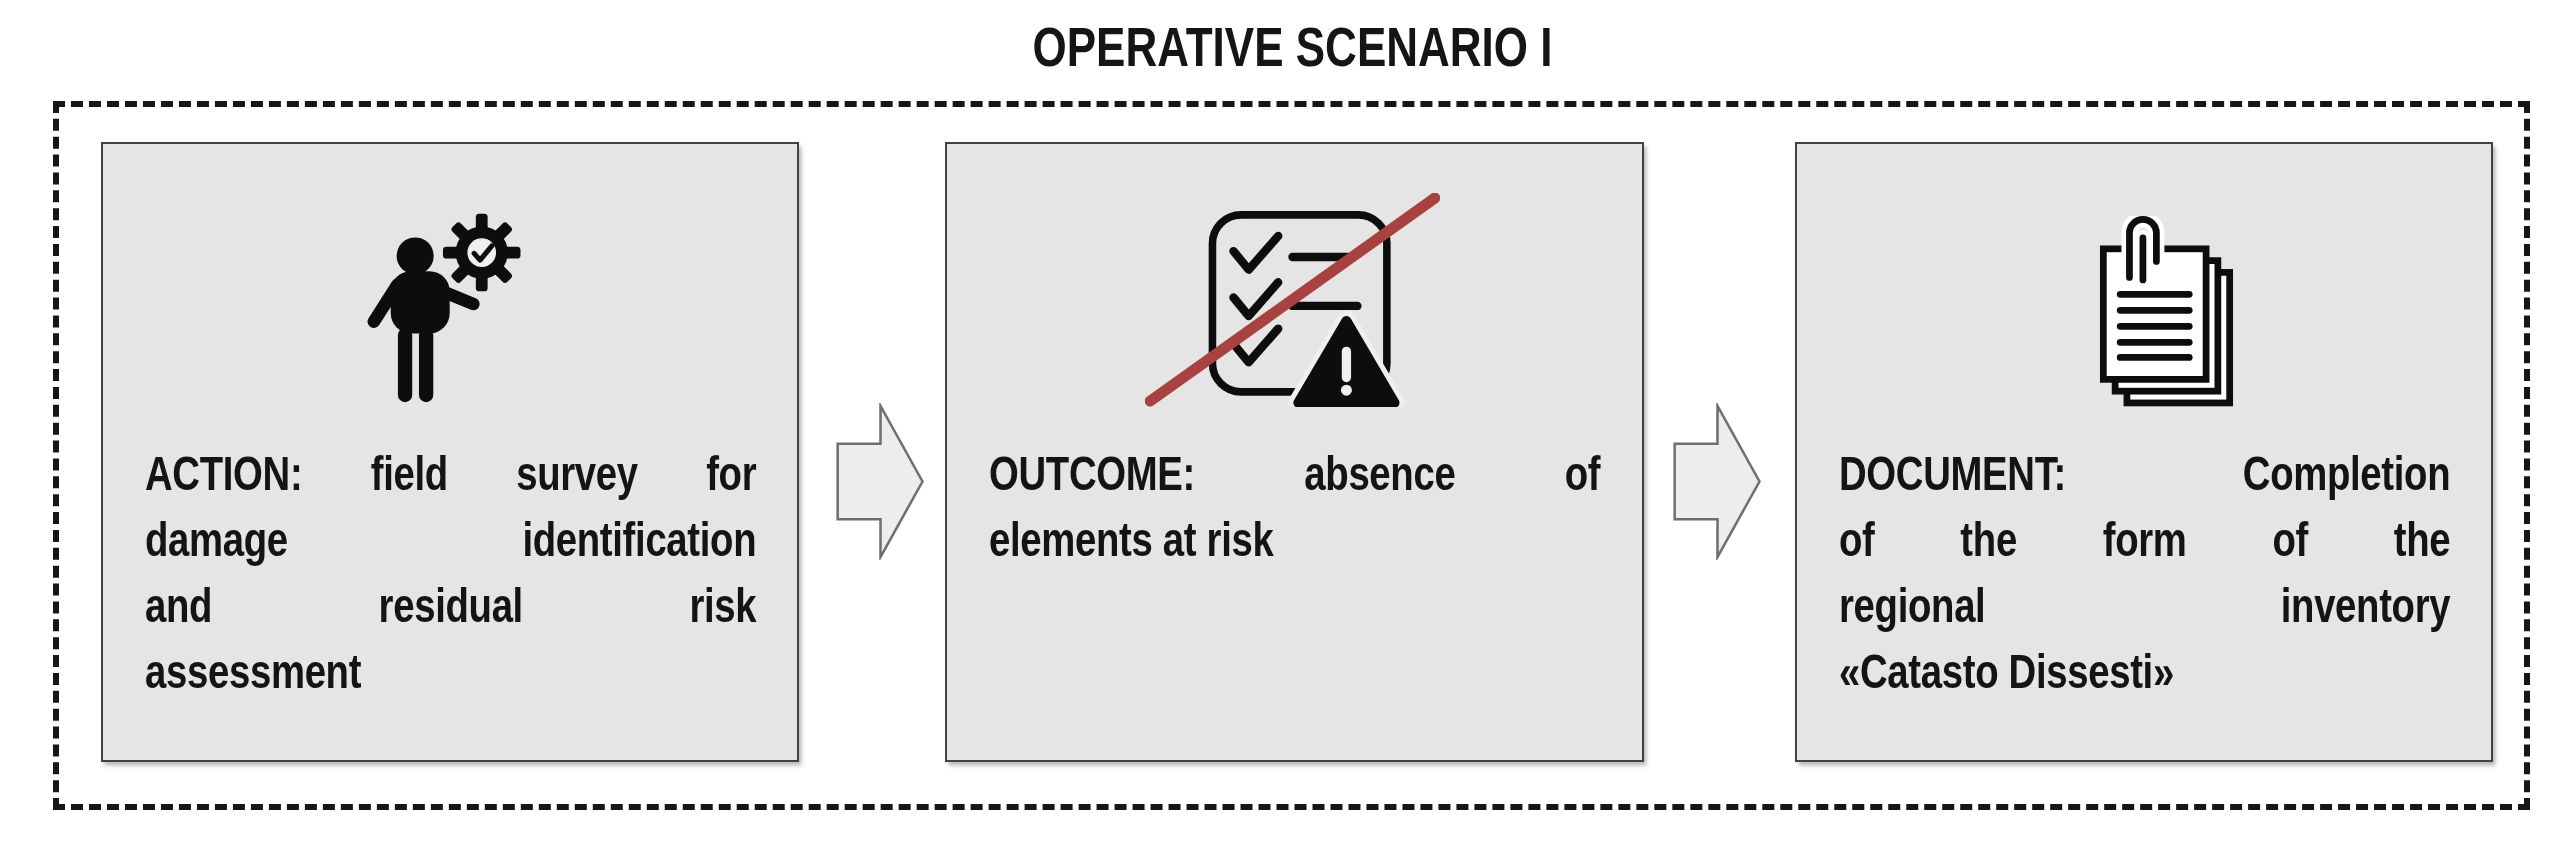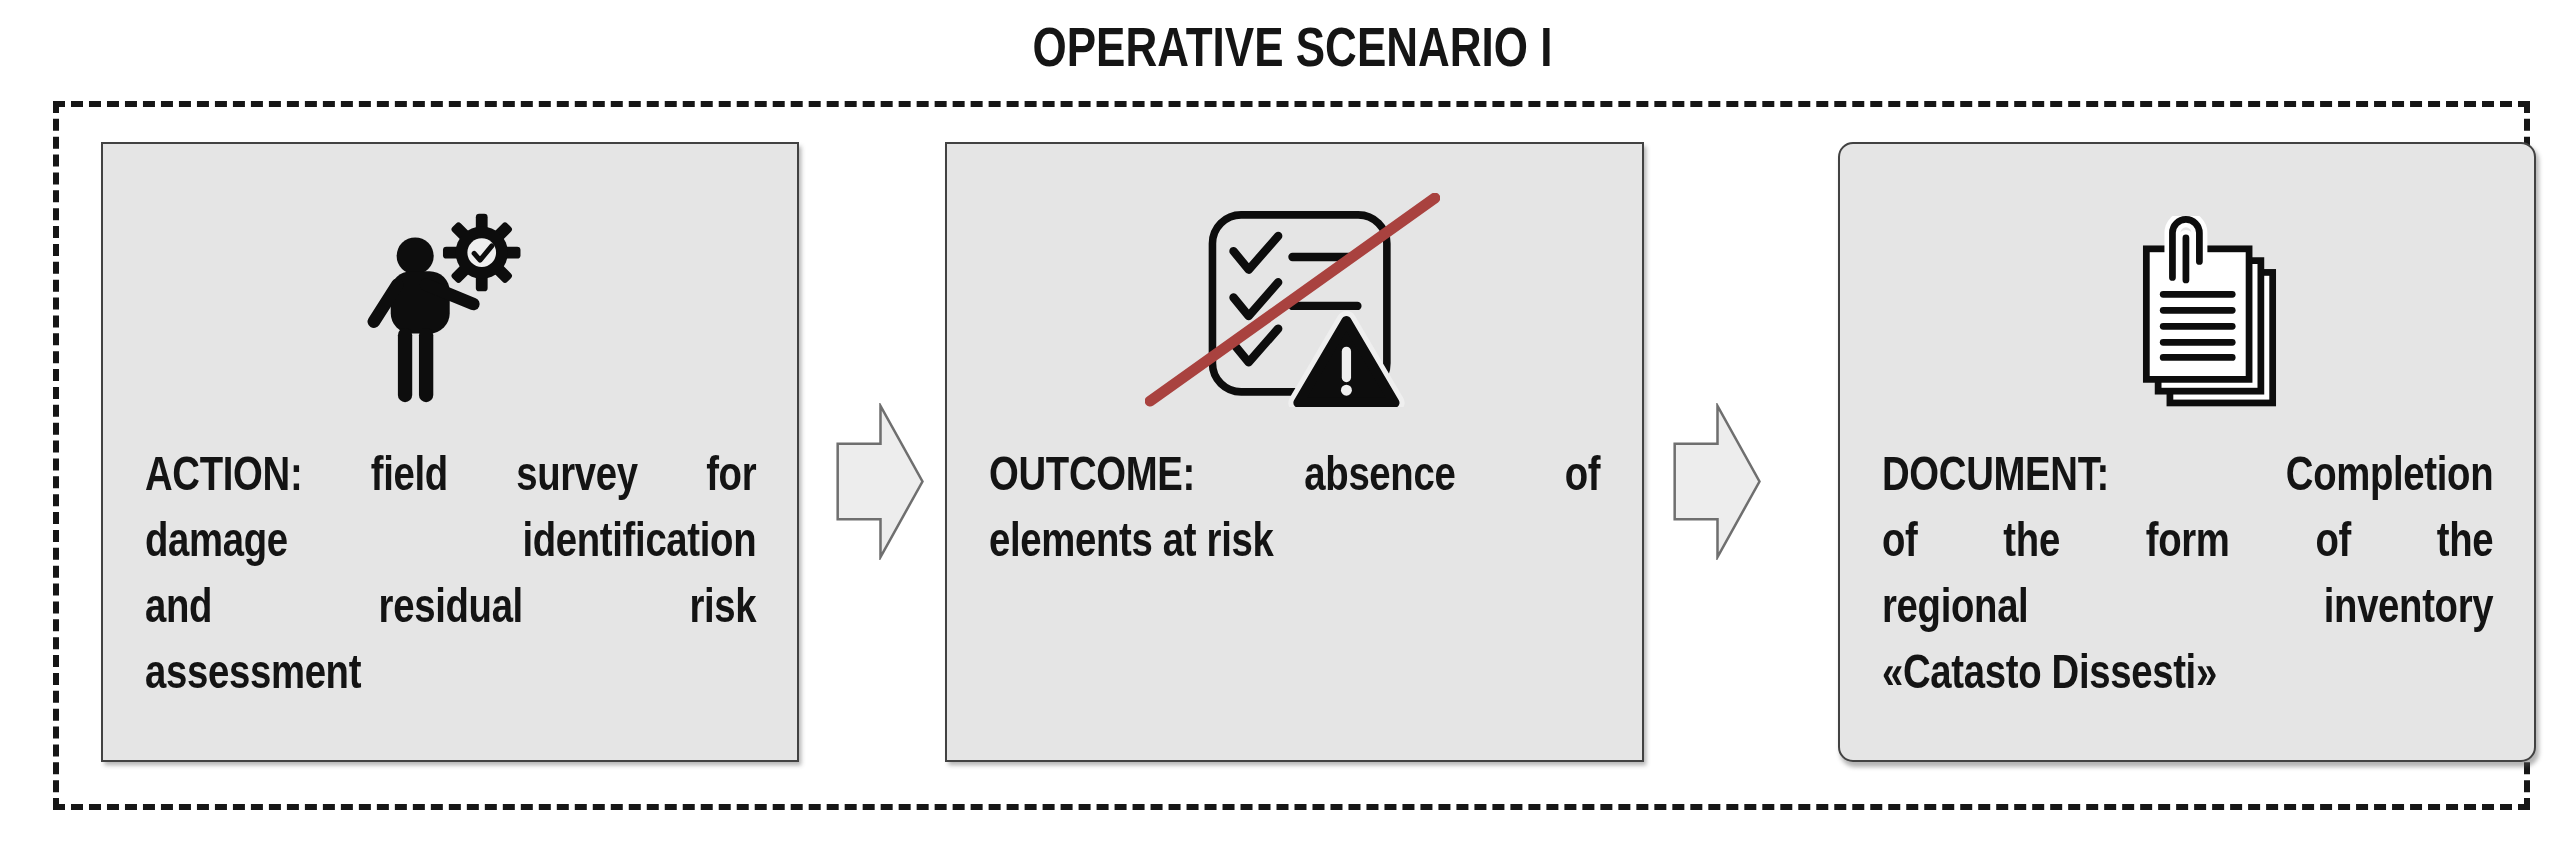--- a/index.html
+++ b/index.html
@@ -30,21 +30,21 @@
   }
   .box{
     position:absolute;
     top:142px;width:694px;height:616px;
     background:#e5e5e5;
     border:2.5px solid #424242;
     box-shadow:2.5px 4.2px 4.2px rgba(90,90,90,0.45);
   }
   .box-1{left:101px;}
   .box-2{left:945px;width:695px;}
-  .box-3{left:1838px;border-radius:15px;}
+  .box-3{left:1795px;}
   .icon{position:absolute;}
   .box-text{
     position:absolute;
     left:42px;top:297px;width:766px;
     transform:scaleX(0.798);
     transform-origin:0 0;
   }
   .jline{
     height:66px;
     font-size:48px;line-height:66px;font-weight:700;

